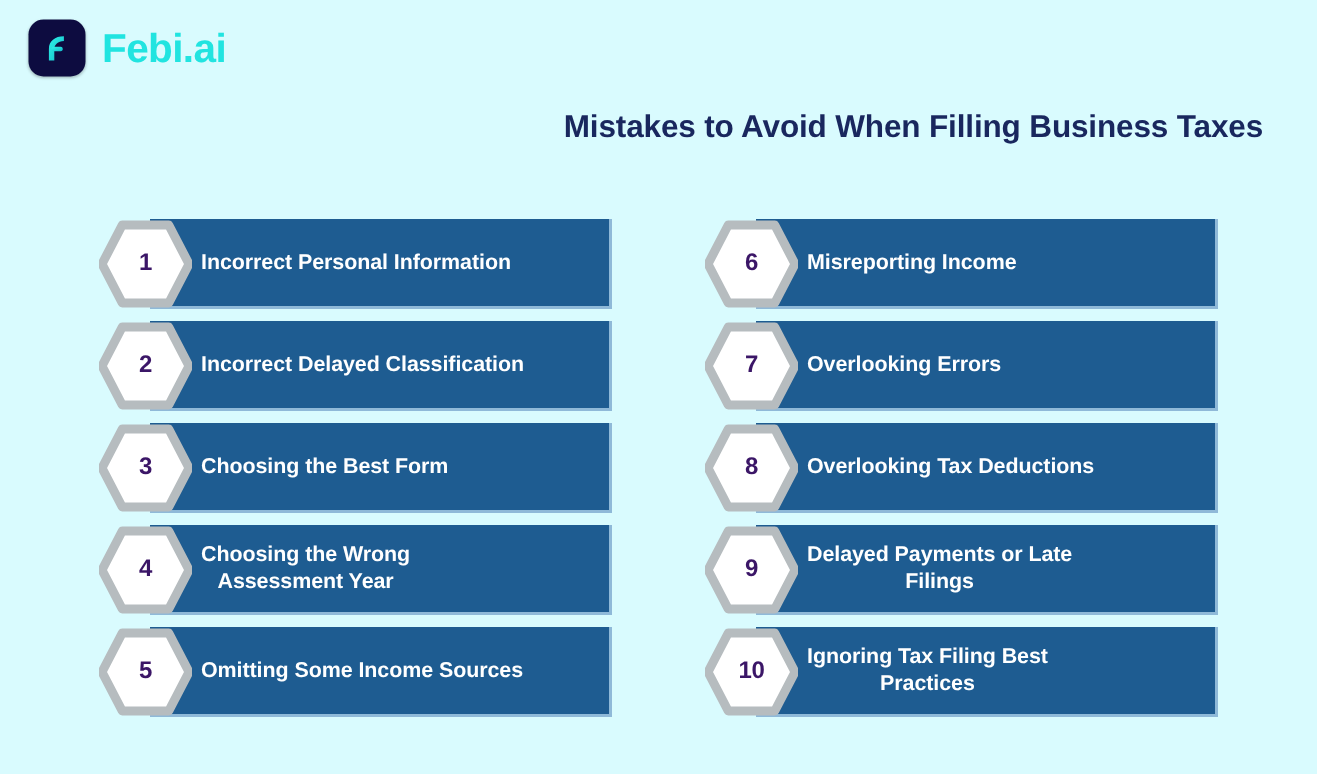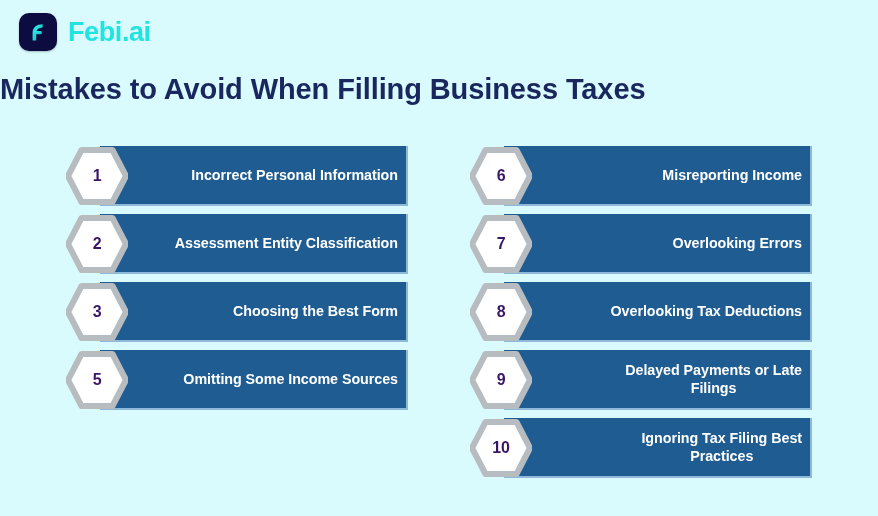--- a/index.html
+++ b/index.html
@@ -49,22 +49,22 @@
     letter-spacing: -0.4px;
     line-height: 1;
   }
 
   
   .poster-title {
     position: absolute;
     left: 0;
     top: 73px;
     width: 842px;
-    text-align: left;
-    font-size: 29px;
+    text-align: right;
+    font-size: 21px;
     font-weight: bold;
     color: #19275e;
     letter-spacing: -0.1px;
   }
 
   
   .columns {
     position: absolute;
     left: 0;
     top: 146px;
@@ -90,21 +90,21 @@
     left: 34px;
     top: 0;
     right: 0;
     height: 60px;
     background: #1e5c91;
     border-right: 2px solid #8fb9d8;
     border-bottom: 2px solid #8fb9d8;
     box-sizing: border-box;
     display: flex;
     align-items: center;
-    justify-content: flex-end;
+    justify-content: flex-start;
     padding-left: 34px;
     padding-right: 8px;
   }
   .row-label {
     color: #ffffff;
     font-size: 14.3px;
     font-weight: bold;
     line-height: 1.28;
     text-align: center;
     white-space: pre-line;
@@ -170,21 +170,21 @@
         <div class="hex">
           <svg width="62" height="62" viewBox="0 0 62 62" aria-hidden="true">
             <polygon points="31,2 57,15.5 57,46.5 31,60 5,46.5 5,15.5" fill="#ffffff" stroke="#b6bcbf" stroke-width="6" stroke-linejoin="round" transform="rotate(90 31 31)"></polygon>
           </svg>
           <span class="hex-num">1</span>
         </div>
       </div>
 
       <div class="row">
         <div class="row-bar">
-          <div class="row-label">Assessment Entity Classification</div>
+          <div class="row-label">Incorrect Delayed Classification</div>
         </div>
         <div class="hex">
           <svg width="62" height="62" viewBox="0 0 62 62" aria-hidden="true">
             <polygon points="31,2 57,15.5 57,46.5 31,60 5,46.5 5,15.5" fill="#ffffff" stroke="#b6bcbf" stroke-width="6" stroke-linejoin="round" transform="rotate(90 31 31)"></polygon>
           </svg>
           <span class="hex-num">2</span>
         </div>
       </div>
 
       <div class="row">
@@ -192,20 +192,32 @@
           <div class="row-label">Choosing the Best Form</div>
         </div>
         <div class="hex">
           <svg width="62" height="62" viewBox="0 0 62 62" aria-hidden="true">
             <polygon points="31,2 57,15.5 57,46.5 31,60 5,46.5 5,15.5" fill="#ffffff" stroke="#b6bcbf" stroke-width="6" stroke-linejoin="round" transform="rotate(90 31 31)"></polygon>
           </svg>
           <span class="hex-num">3</span>
         </div>
       </div>
 
+      <div class="row">
+        <div class="row-bar">
+          <div class="row-label">Choosing the Wrong
+Assessment  Year</div>
+        </div>
+        <div class="hex">
+          <svg width="62" height="62" viewBox="0 0 62 62" aria-hidden="true">
+            <polygon points="31,2 57,15.5 57,46.5 31,60 5,46.5 5,15.5" fill="#ffffff" stroke="#b6bcbf" stroke-width="6" stroke-linejoin="round" transform="rotate(90 31 31)"></polygon>
+          </svg>
+          <span class="hex-num">4</span>
+        </div>
+      </div>
 
       <div class="row">
         <div class="row-bar">
           <div class="row-label">Omitting Some Income Sources</div>
         </div>
         <div class="hex">
           <svg width="62" height="62" viewBox="0 0 62 62" aria-hidden="true">
             <polygon points="31,2 57,15.5 57,46.5 31,60 5,46.5 5,15.5" fill="#ffffff" stroke="#b6bcbf" stroke-width="6" stroke-linejoin="round" transform="rotate(90 31 31)"></polygon>
           </svg>
           <span class="hex-num">5</span>

